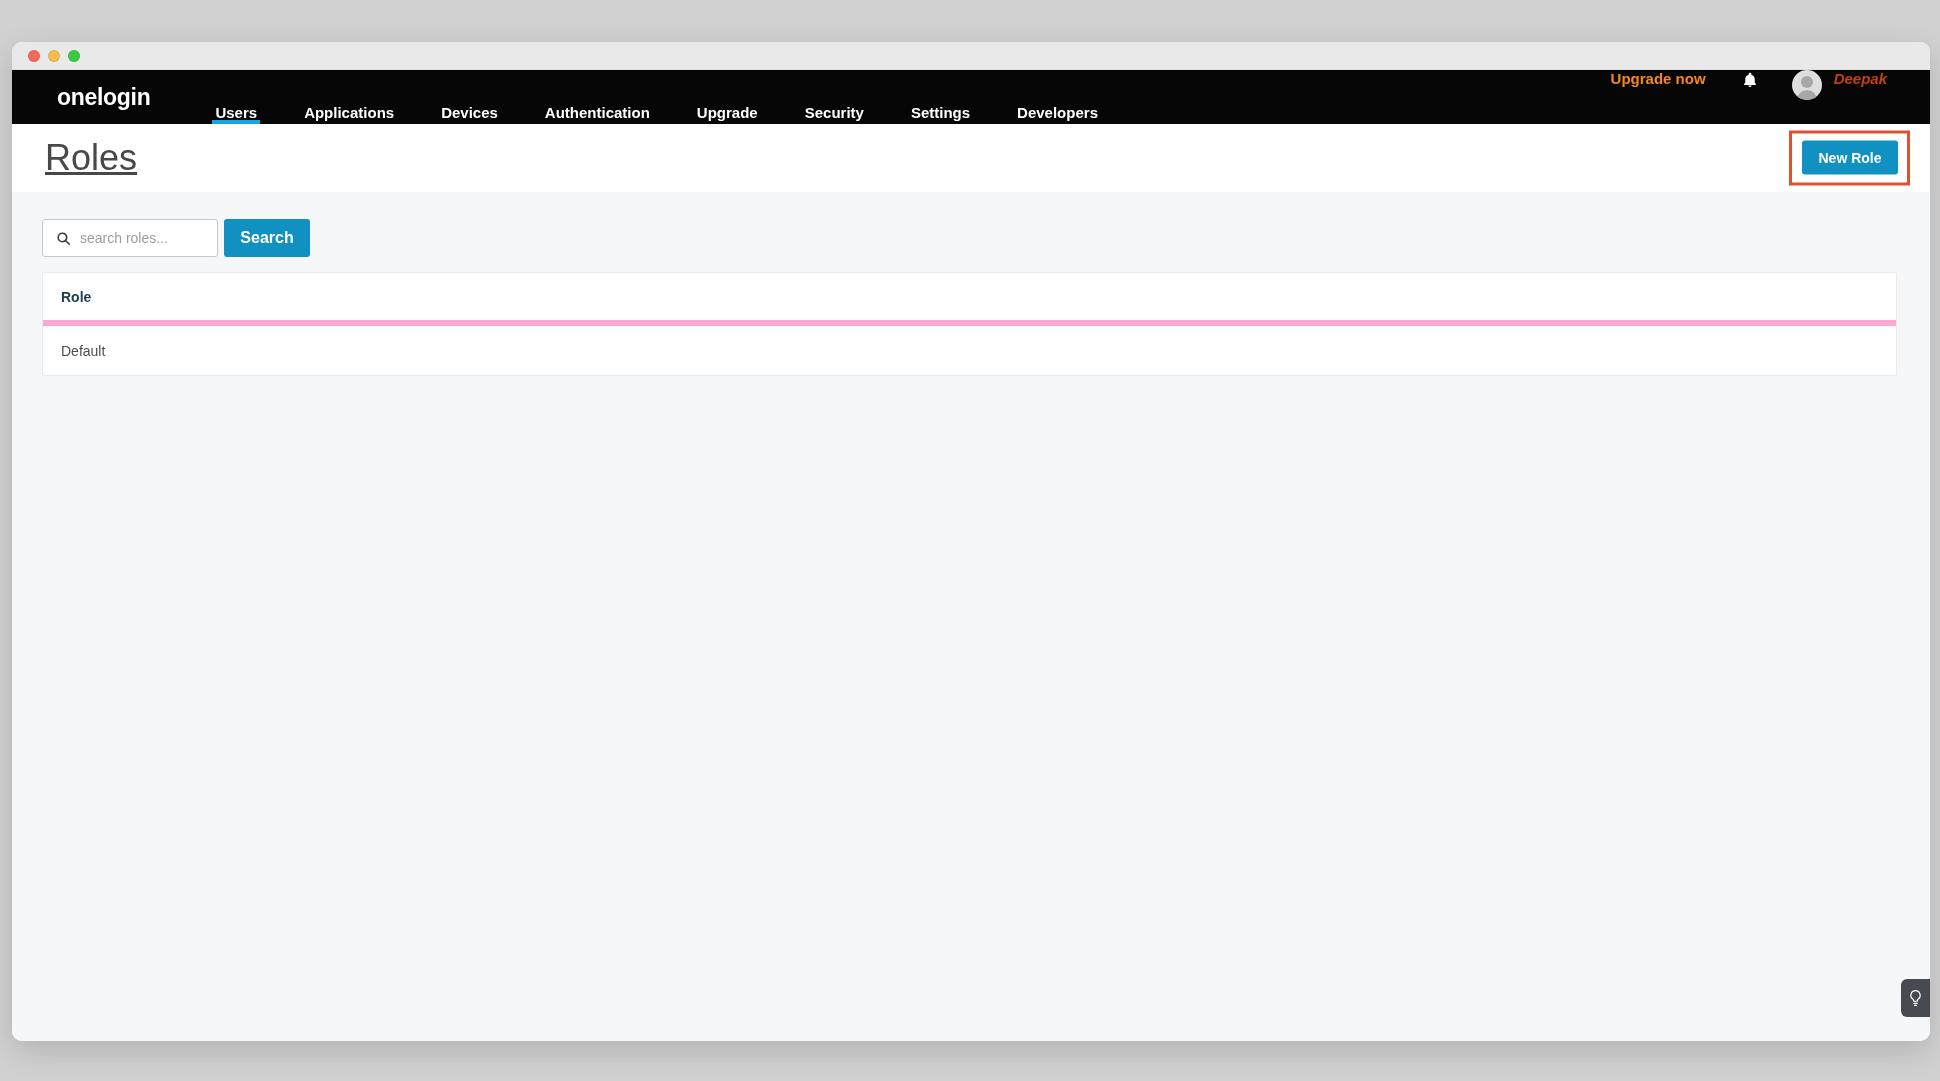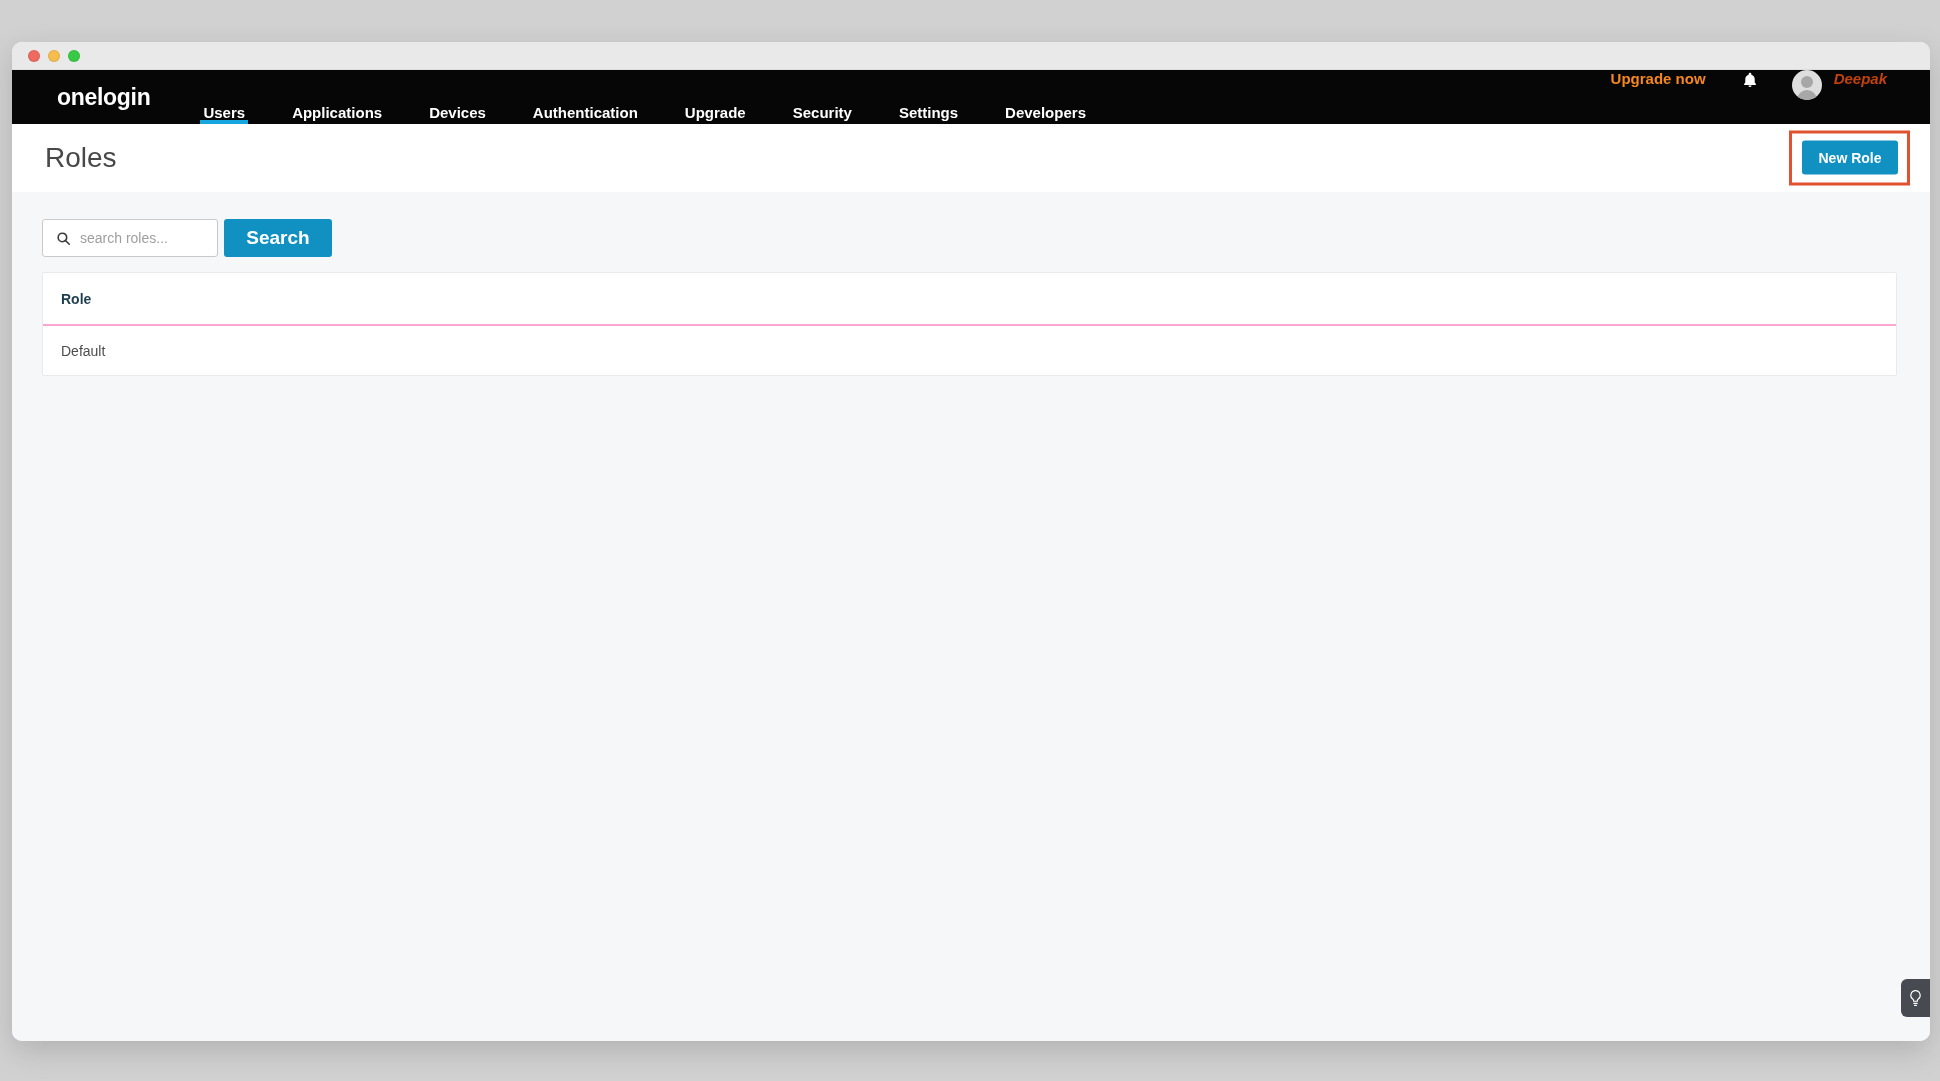--- a/index.html
+++ b/index.html
@@ -21,21 +21,21 @@
     display:flex; align-items:center; padding-left:16px; gap:8px;
   }
   .tl { width:12px; height:12px; border-radius:50%; box-shadow:inset 0 0 0 1px rgba(0,0,0,0.08); }
   .tl.red    { background:#ee6a5e; }
   .tl.yellow { background:#f4bd4e; }
   .tl.green  { background:#39ca45; }
 
   
   .topnav {
     flex:none; height:54px; background:#060606;
-    display:flex; align-items:stretch; padding:0 43px 0 45px;
+    display:flex; align-items:stretch; padding:0 43px 0 45px;gap:12px;
   }
   .logo {
     align-self:center; color:#ffffff; font-size:23px; font-weight:700;
     letter-spacing:-0.3px; margin-right:50px; cursor:pointer;
   }
   .nav-items { display:flex; gap:41px; align-items:stretch;margin-top:31px; }
   .nav-item {
     display:flex; align-items:center; position:relative; padding:0 3px;
     color:#ffffff; font-size:15px; font-weight:700; cursor:pointer; white-space:nowrap;
   }
@@ -57,21 +57,21 @@
     content:""; position:absolute; left:5px; top:20px; width:20px; height:14px;
     border-radius:10px 10px 0 0; background:#a7a7a7;
   }
   .username { color:#c2410c; font-size:15px; font-weight:700; cursor:pointer;font-style:italic; }
 
   
   .pageheader {
     flex:none; height:68px; background:#ffffff; position:relative;
     display:flex; align-items:center; padding-left:33px;
   }
-  .pageheader h1 { font-size:28px; font-weight:400; color:#484848; }
+  .pageheader h1 { font-size:36px; font-weight:400; color:#484848;text-decoration:underline; }
   .newrole-wrap {
     position:absolute; right:20px; top:50%; transform:translateY(-50%);
     border:3px solid #e0512f; padding:7px 9px 8px 10px;
   }
   .newrole-btn {
     display:block; width:96px; height:34px; background:#1191c2; color:#ffffff;
     border:none; border-radius:3px; font-size:14px; font-weight:700;
     font-family:inherit; cursor:pointer;
   }
 
@@ -83,27 +83,27 @@
     width:176px; height:38px; background:#ffffff; border:1px solid #c9c9c9;
     border-radius:3px; display:flex; align-items:center; padding:0 10px 0 13px;
   }
   .searchbox svg { flex:none; margin-right:9px; }
   .search-input {
     flex:1; min-width:0; border:none; outline:none; background:transparent;
     font-size:14px; color:#444444; font-family:inherit;
   }
   .search-input::placeholder { color:#9e9e9e; opacity:1; }
   .searchbtn {
-    margin-left:6px; width:108px; height:38px; background:#1191c2; color:#ffffff;
-    border:none; border-radius:3px; font-size:19px; font-weight:700;
+    margin-left:6px; width:86px; height:38px; background:#1191c2; color:#ffffff;
+    border:none; border-radius:3px; font-size:16px; font-weight:700;
     font-family:inherit; cursor:pointer;
   }
 
   .roles-table { margin-top:15px; background:#ffffff; border:1px solid #e9eaec; border-radius:2px; }
-  .thead { display:flex; align-items:center; height:53px; border-bottom:2px solid #f9a8d4; }
+  .thead { display:flex; align-items:center; height:53px; border-bottom:6px solid #f9a8d4; }
   .trow  { display:flex; align-items:center; height:49px; cursor:pointer; }
   .role-col { flex:none; width:443px; padding-left:18px; }
   .apps-col { flex:1; }
   .th { font-size:14px; font-weight:700; color:#1e3d4f; }
   .td { font-size:14px; color:#4d4d4d; }
 
   .feedback-tab {
     position:absolute; right:0; top:787px; width:29px; height:38px;
     background:#474a51; border-radius:6px 0 0 6px; cursor:pointer;
     display:flex; align-items:center; justify-content:center;

